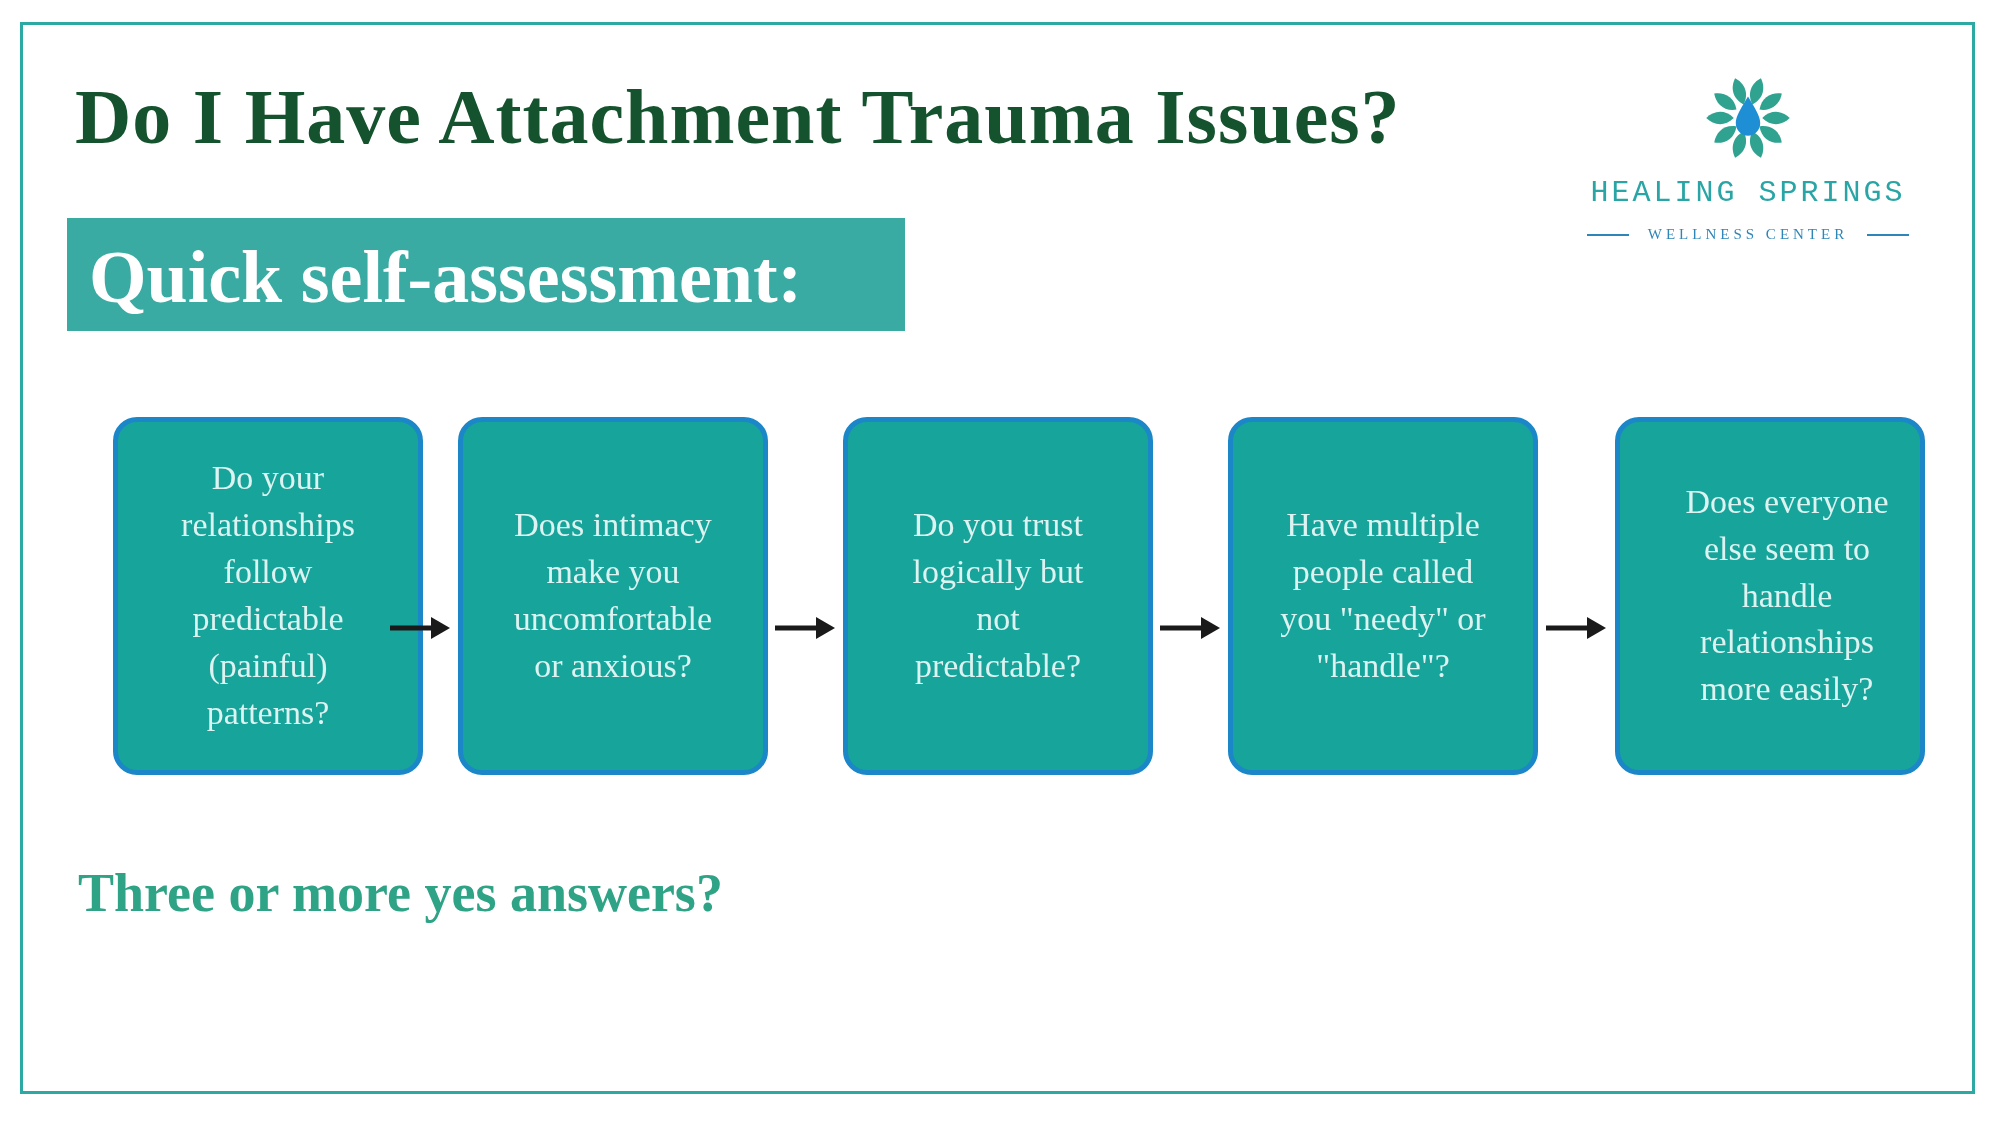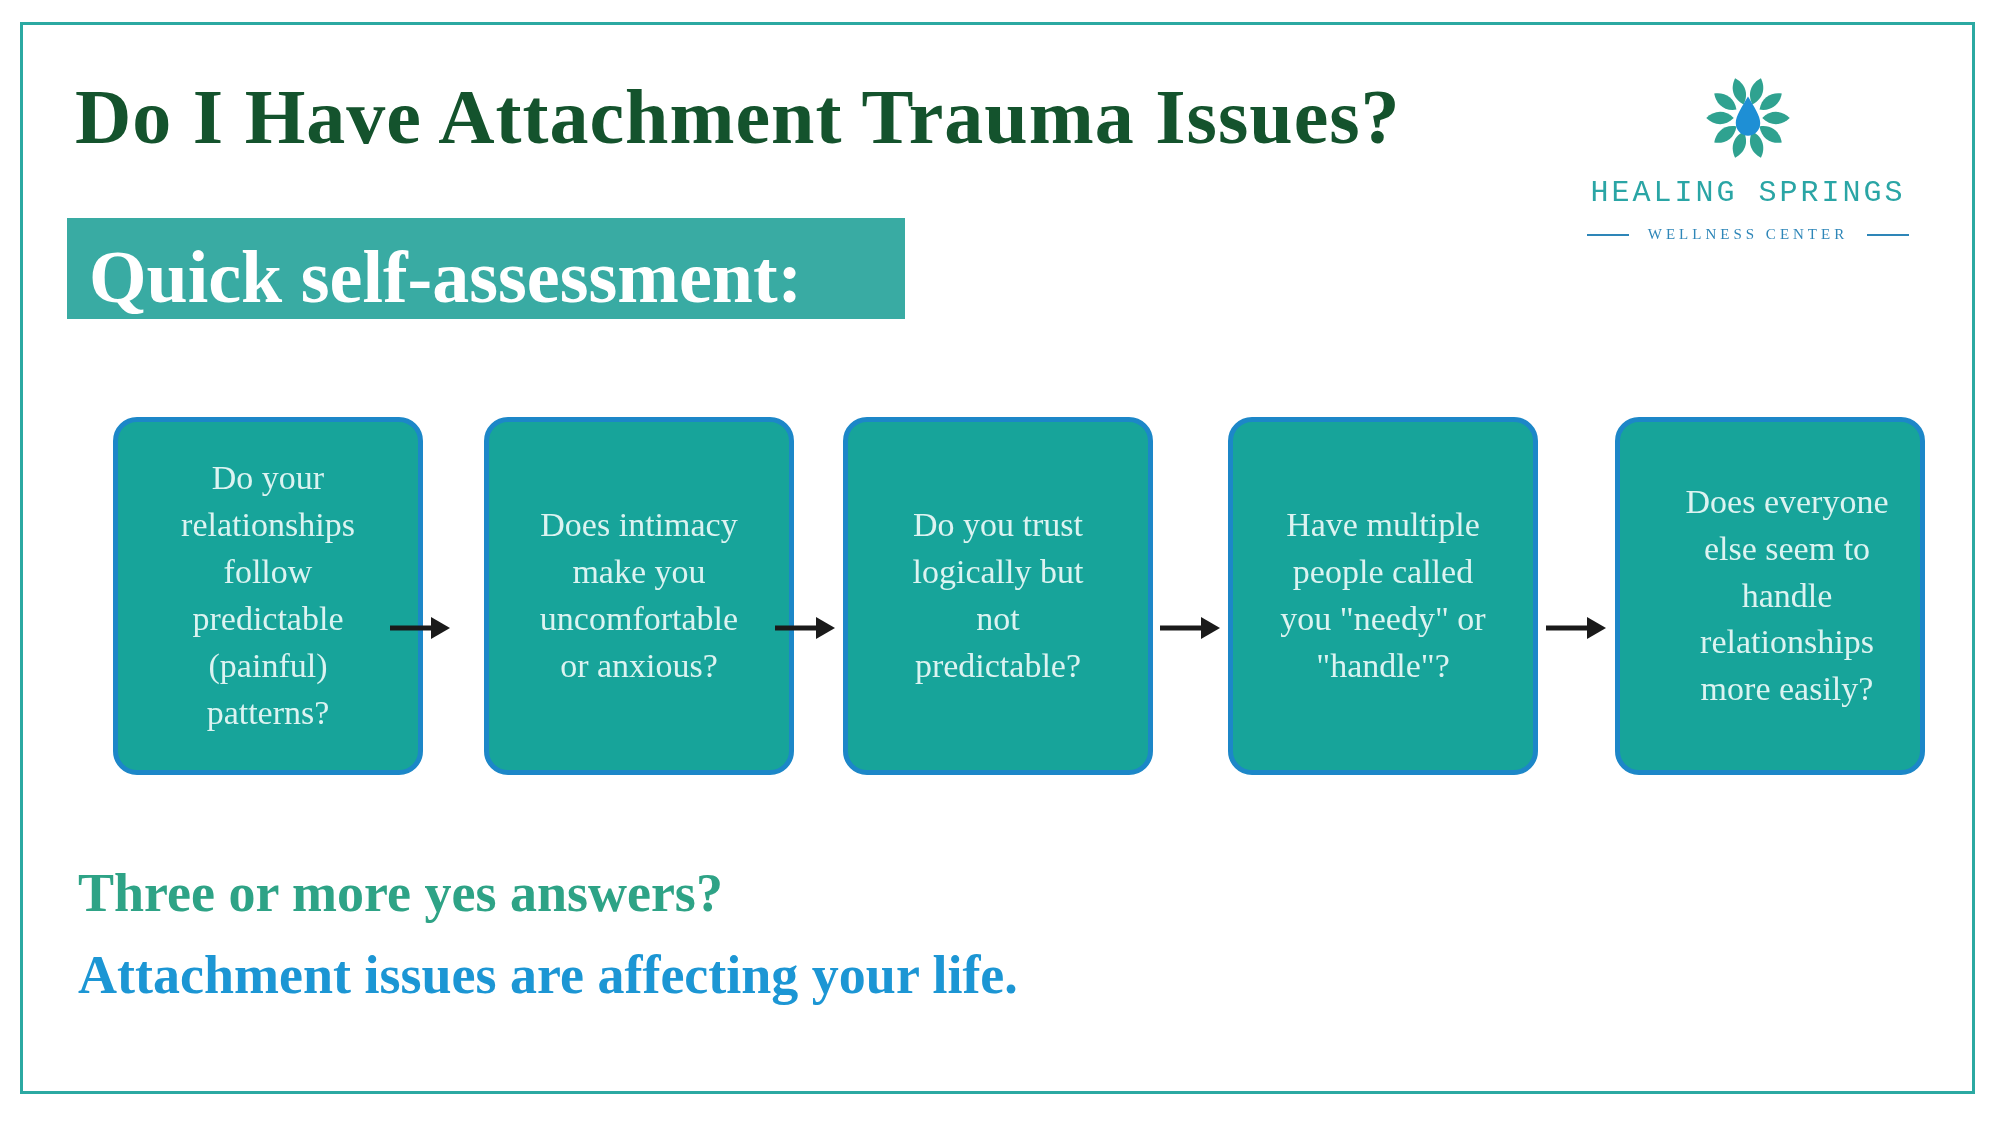--- a/index.html
+++ b/index.html
@@ -23,21 +23,21 @@
     font-size: 78px;
     font-weight: bold;
     color: #14532d;
     letter-spacing: 1px;
     white-space: nowrap;
   }
 
   .banner {
     position: absolute;
     left: 67px; top: 218px;
-    width: 838px; height: 101px;
+    width: 838px; height: 113px;
     background: #39ABA3;
   }
   .banner-label {
     font-size: 74px;
     font-weight: bold;
     color: #FFFFFF;
     line-height: 119px;
     padding-left: 22px;
     white-space: nowrap;
   }
@@ -84,21 +84,21 @@
     align-items: center;
     justify-content: center;
     text-align: center;
     color: #DCF3F1;
     font-size: 34px;
     line-height: 1.38;
     white-space: pre-line;
     padding: 0 10px;
   }
   .qbox1 { left: 73px; margin-left: 40px; }
-  .qbox2 { left: 458px; margin-left: 26px; }
+  .qbox2 { left: 458px; }
   .qbox3 { left: 843px; }
   .qbox4 { left: 1228px; }
   .qbox5 { left: 1615px; padding-left: 44px; }
 
   .arrow {
     position: absolute;
     top: 615px;
     width: 64px; height: 26px;
   }
   .arrow1 { left: 388px; }
@@ -189,14 +189,13 @@
   <polygon points="43,2 62,13 43,24" fill="#1A1A1A"></polygon>
 </svg>
 <div class="qbox qbox5">Does everyone
 else seem to
 handle
 relationships
 more easily?</div>
 
 <div class="conclusion">
   <div class="conclusion-line conclusion-question">Three or more yes answers?</div>
-  <div class="conclusion-line conclusion-statement">Attachment issues are affecting your life.</div>
 </div>
 
 </body></html>

